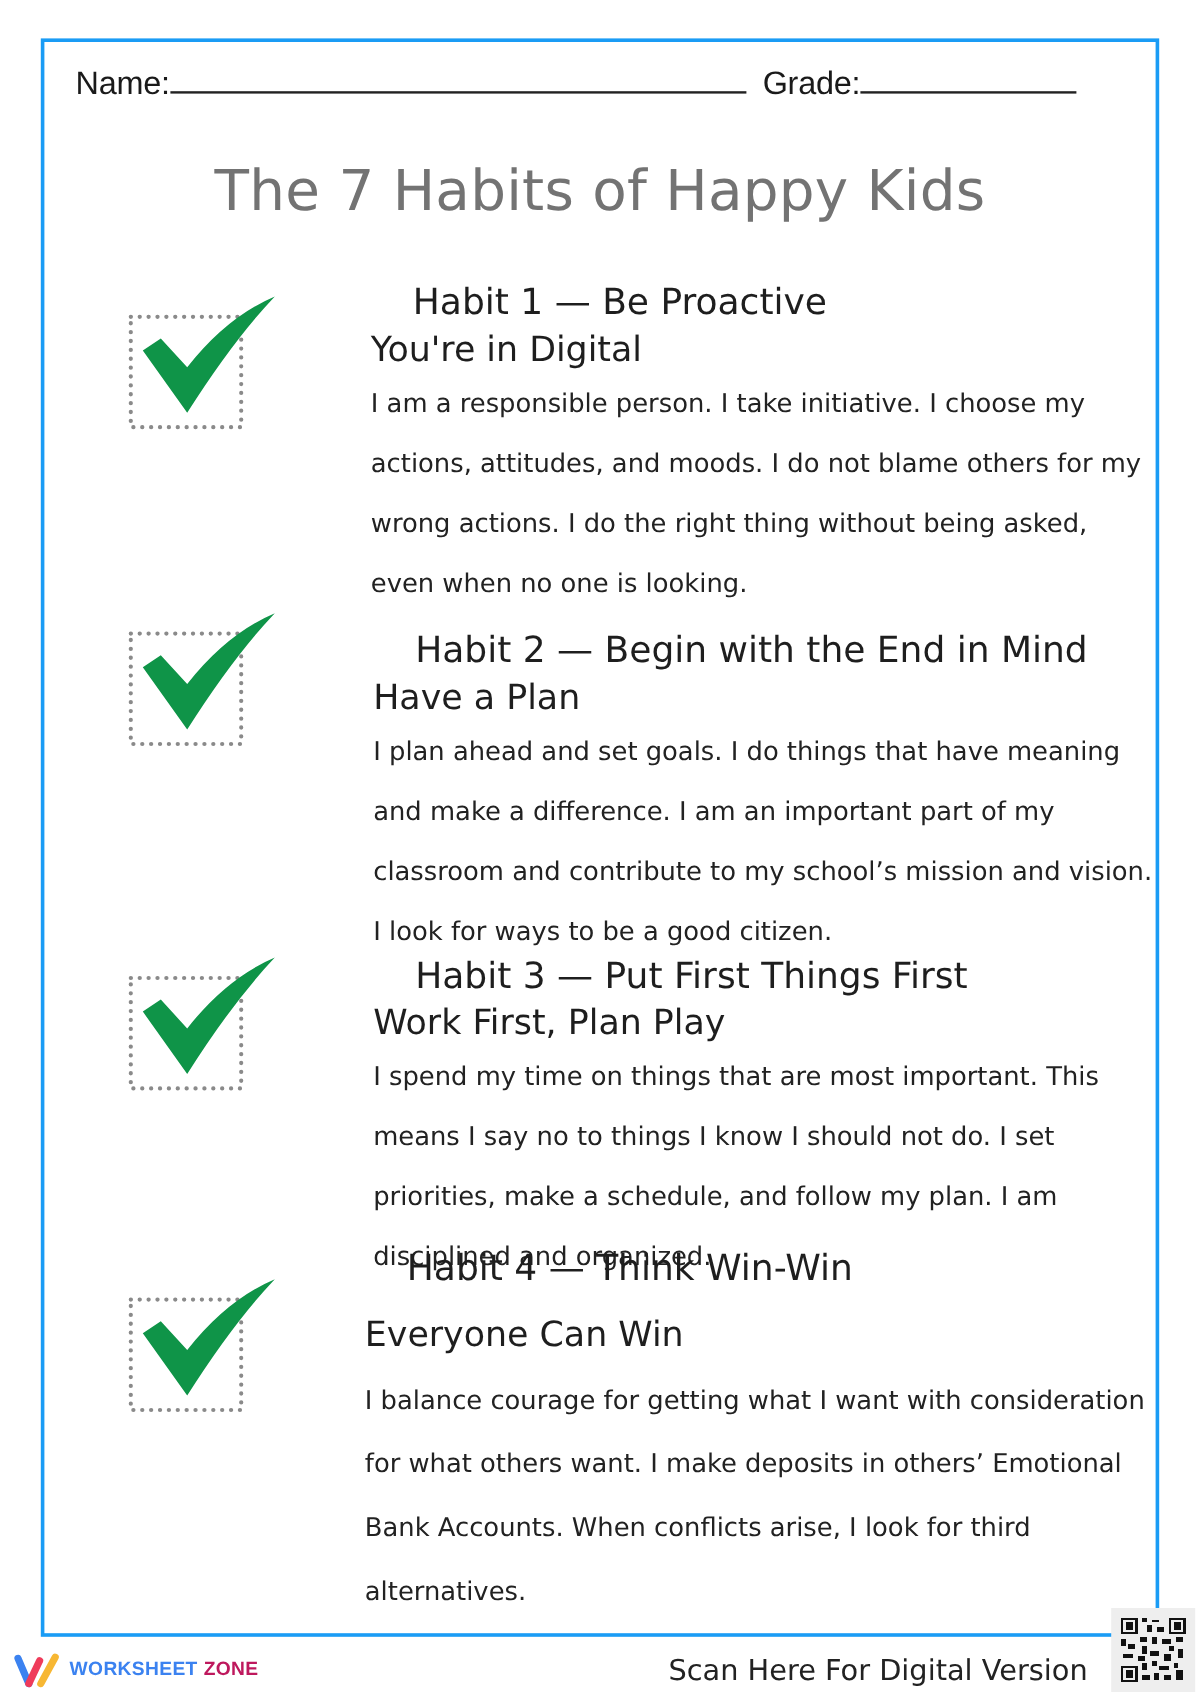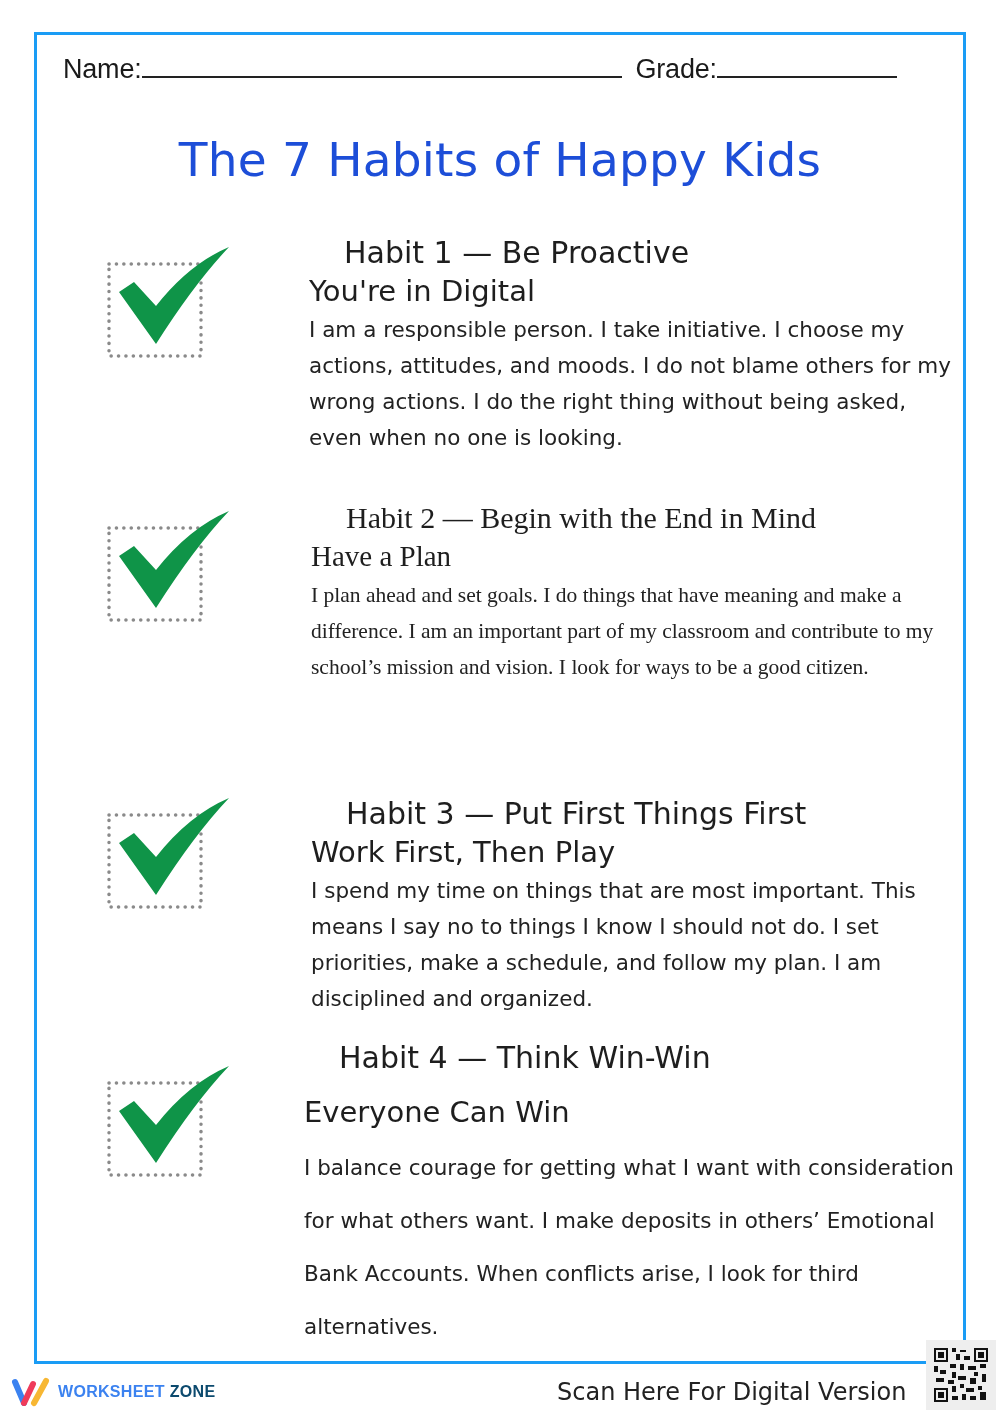--- a/index.html
+++ b/index.html
@@ -14,40 +14,40 @@
   .name-line {
     position: absolute; left: 63px; top: 52px; font-size: 27px; color: #1a1a1a;
     font-family: "Liberation Sans", sans-serif; letter-spacing: -0.2px; white-space: nowrap; text-align: center;
   }
   .name-line .blank { display: inline-block; border-bottom: 2px solid #222; height: 26px; vertical-align: baseline; margin-right: 14px; }
   .name-line .blank.name { width: 480px; }
   .name-line .blank.grade { width: 180px; margin-right: 0; }
 
   .title {
     position: absolute; left: 0; width: 1000px; top: 132px; text-align: center;
-    font-size: 47px; color: #1d4ed8; letter-spacing: 0.2px;
+    font-size: 47px; color: #737373; letter-spacing: 0.2px;
   }
 
   .habit { position: absolute; left: 0; width: 1000px; }
   .check {
     position: absolute; width: 130px; height: 125px;
   }
   .habit-text { position: absolute; width: 650px; }
   .habit-title { font-size: 30px; line-height: 38px; color: #1e1e1e; white-space: nowrap; margin-left: 35px; }
   .habit-sub { font-size: 29px; line-height: 38px; color: #1e1e1e; white-space: nowrap; }
-  .habit-body { font-size: 21.5px; line-height: 36px; color: #222; margin-top: 2px; }
+  .habit-body { font-size: 21.5px; line-height: 50px; color: #222; margin-top: 2px; }
   .habit-body.loose { line-height: 53px; margin-top: 10px; }
   .habit-sub.spaced { margin-top: 16px; }
 
   .footer-logo {
     position: absolute; left: 10px; top: 1376px; height: 32px; display: flex; align-items: center;
   }
   .footer-logo .wordmark { font-family: "Liberation Sans", sans-serif; font-weight: bold; font-size: 16px; letter-spacing: 0.3px; margin-left: 6px; }
   .footer-logo .w1 { color: #3b82f0; }
-  .footer-logo .w2 { color: #0c4a6e; margin-left: 5px; }
+  .footer-logo .w2 { color: #be185d; margin-left: 5px; }
 
   .scan-text {
     position: absolute; left: 557px; top: 1378px; font-size: 24px; color: #222; white-space: nowrap;
   }
   .qr {
     position: absolute; left: 926px; top: 1340px; width: 70px; height: 70px; background: #eeeeee; padding: 6px;
   }
 </style>
 </head>
 <body>
@@ -70,35 +70,35 @@
     <div class="habit-sub">You're in Digital</div>
     <div class="habit-body">I am a responsible person. I take initiative. I choose my actions, attitudes, and moods. I do not blame others for my wrong actions. I do the right thing without being asked, even when no one is looking.</div>
   </div>
 </div>
 
 <div class="habit">
   <svg class="check" style="left:104px; top:508px;" viewBox="0 0 130 125">
     <rect x="5" y="20" width="92" height="92" fill="none" stroke="#8a8a8a" stroke-width="3.5" stroke-dasharray="0.1 7.3" stroke-linecap="round"></rect>
     <path d="M15 48 L30 38 L52 62 Q85 20 125 3 Q90 40 52 100 Z" fill="#0f9448"></path>
   </svg>
-  <div class="habit-text" style="left:311px; top:499px;font-family:Liberation Serif, serif;">
+  <div class="habit-text" style="left:311px; top:524px;">
     <div class="habit-title">Habit 2 — Begin with the End in Mind</div>
     <div class="habit-sub">Have a Plan</div>
     <div class="habit-body">I plan ahead and set goals. I do things that have meaning and make a difference. I am an important part of my classroom and contribute to my school’s mission and vision. I look for ways to be a good citizen.</div>
   </div>
 </div>
 
 <div class="habit">
   <svg class="check" style="left:104px; top:795px;" viewBox="0 0 130 125">
     <rect x="5" y="20" width="92" height="92" fill="none" stroke="#8a8a8a" stroke-width="3.5" stroke-dasharray="0.1 7.3" stroke-linecap="round"></rect>
     <path d="M15 48 L30 38 L52 62 Q85 20 125 3 Q90 40 52 100 Z" fill="#0f9448"></path>
   </svg>
   <div class="habit-text" style="left:311px; top:795px; width:645px;">
     <div class="habit-title">Habit 3 — Put First Things First</div>
-    <div class="habit-sub">Work First, Then Play</div>
+    <div class="habit-sub">Work First, Plan Play</div>
     <div class="habit-body">I spend my time on things that are most important. This means I say no to things I know I should not do. I set priorities, make a schedule, and follow my plan. I am disciplined and organized.</div>
   </div>
 </div>
 
 <div class="habit">
   <svg class="check" style="left:104px; top:1063px;" viewBox="0 0 130 125">
     <rect x="5" y="20" width="92" height="92" fill="none" stroke="#8a8a8a" stroke-width="3.5" stroke-dasharray="0.1 7.3" stroke-linecap="round"></rect>
     <path d="M15 48 L30 38 L52 62 Q85 20 125 3 Q90 40 52 100 Z" fill="#0f9448"></path>
   </svg>
   <div class="habit-text" style="left:304px; top:1039px; width:652px;">

